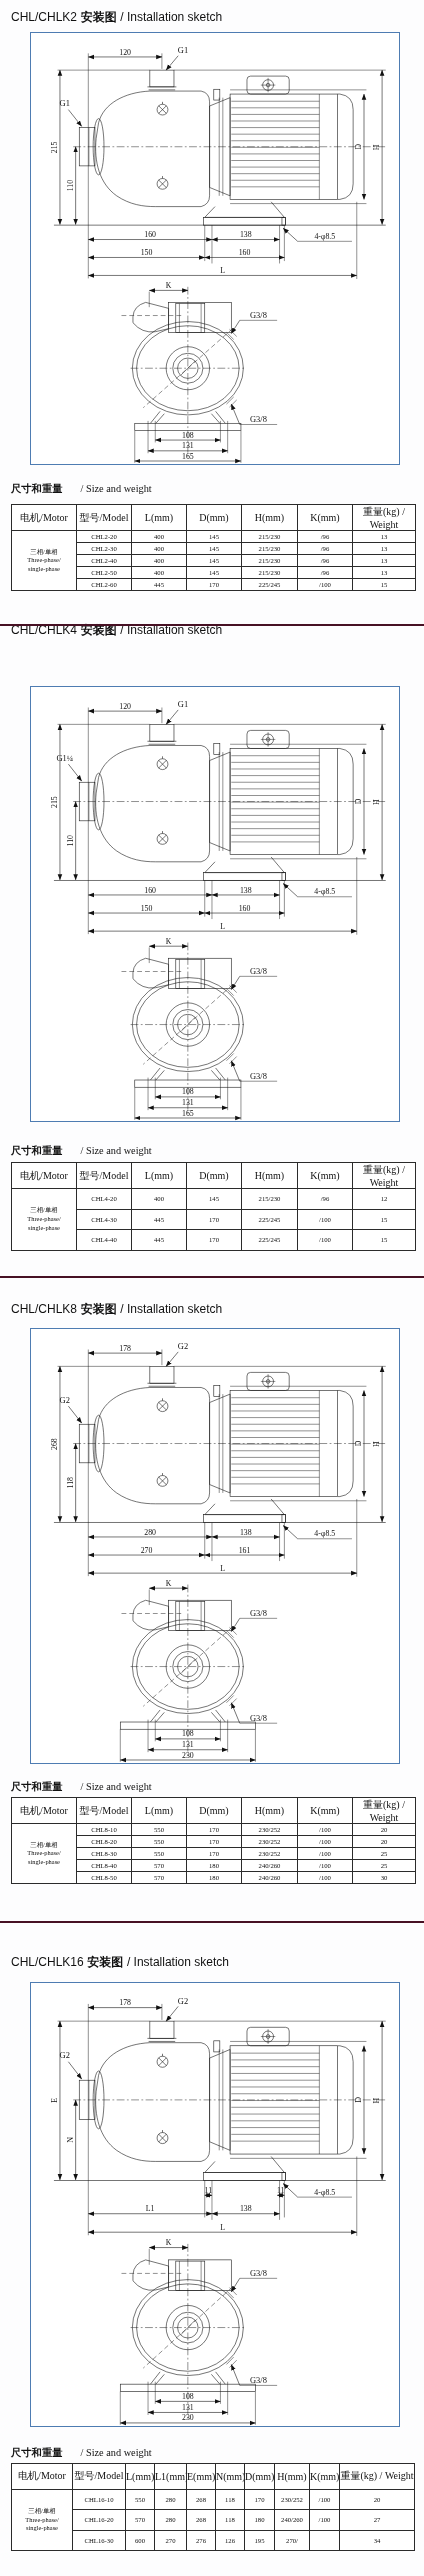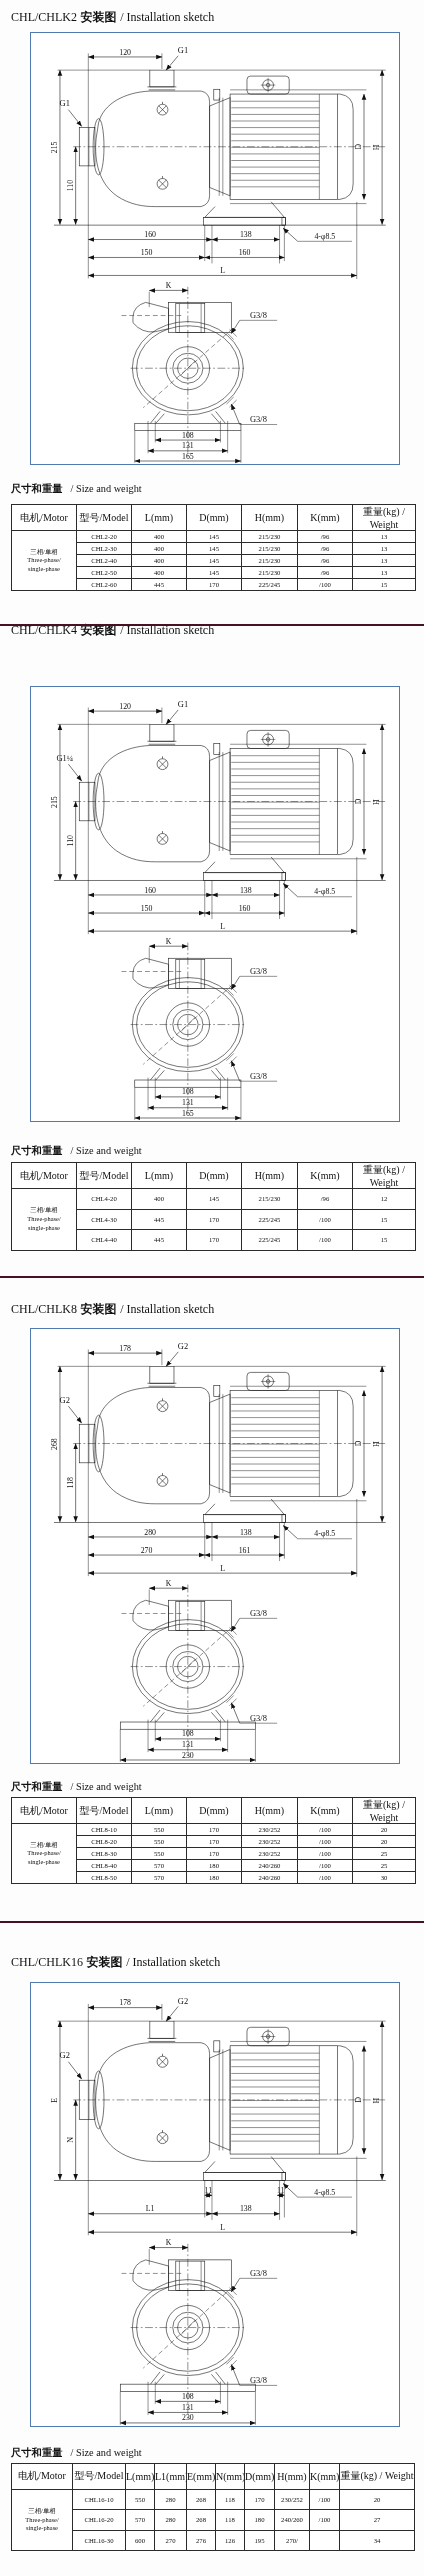--- a/index.html
+++ b/index.html
@@ -1,24 +1,24 @@
 <!DOCTYPE html>
 <html style="font-size:9.7px"><head>
 <meta charset="utf-8">
 <style>
   html,body{margin:0;padding:0}
   body{width:425px;height:2576px;position:relative;background:#fdfdfe;
        font-family:"Liberation Serif",serif;color:#111;overflow:hidden}
   .sec-title{position:absolute;left:11px;font-size:12px;white-space:nowrap}
-  .t-model,.t-en{font-family:Liberation Serif, serif}
+  .t-model,.t-en{font-family:Liberation Sans, sans-serif}
   .t-zh{font-weight:bold;margin:0 3.6px;font-family:Liberation Serif, serif}
   .sketch-box{position:absolute;left:30px;width:368px;border:1.2px solid #4e7cb2;background:#fff}
   .sketch-box svg{display:block;width:100%;height:100%}
   .sec-head{position:absolute;left:11px;font-size:10.3px;white-space:nowrap}
-  .h-zh{font-weight:bold;margin-right:8px;font-family:Liberation Sans, sans-serif}
+  .h-zh{font-weight:bold;margin-right:18px;font-family:Liberation Sans, sans-serif}
   .h-en{font-family:"Liberation Serif",serif}
   .sw-table{position:absolute;left:11px;width:404px;border-collapse:collapse;
             table-layout:fixed;border:1.2px solid #222;background:#fff}
   .sw-table th,.sw-table td{border:0.6px solid #2b2b2b;text-align:center;
             vertical-align:middle;padding:0;overflow:hidden;font-weight:normal}
   .sw-table th{font-size:10px}
   .sw-table td{font-size:6.7px}
   .motor-cell div{font-size:6.4px;line-height:1.35}
   .divider{position:absolute;left:0;width:425px;height:2.4px;background:#471124}
   svg text{font-family:"Liberation Serif",serif}

